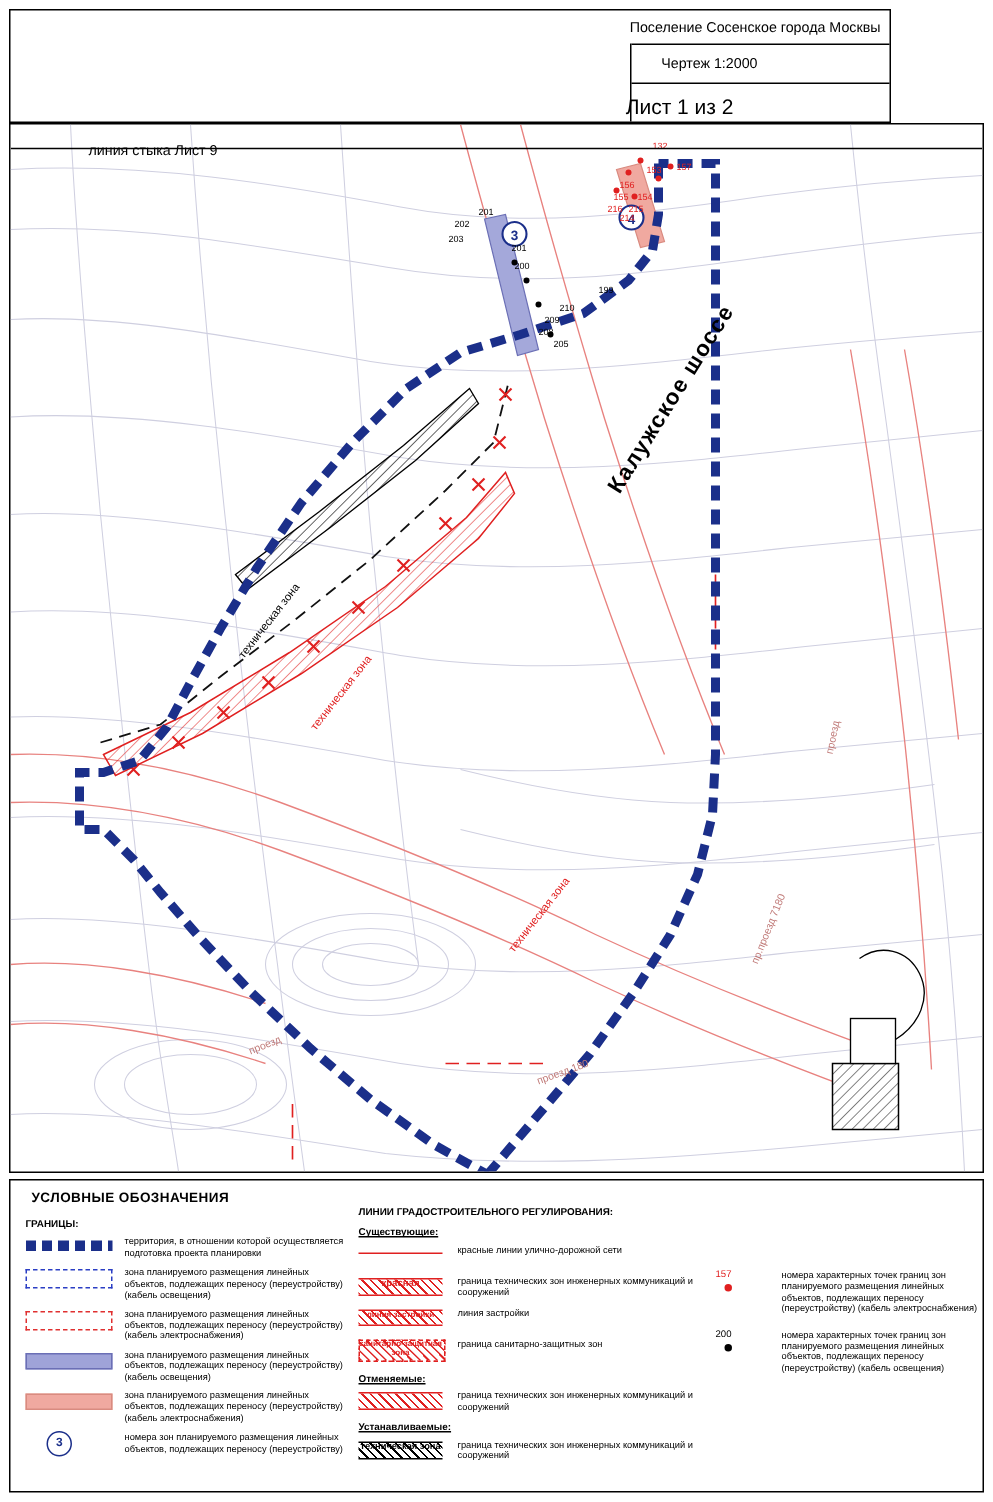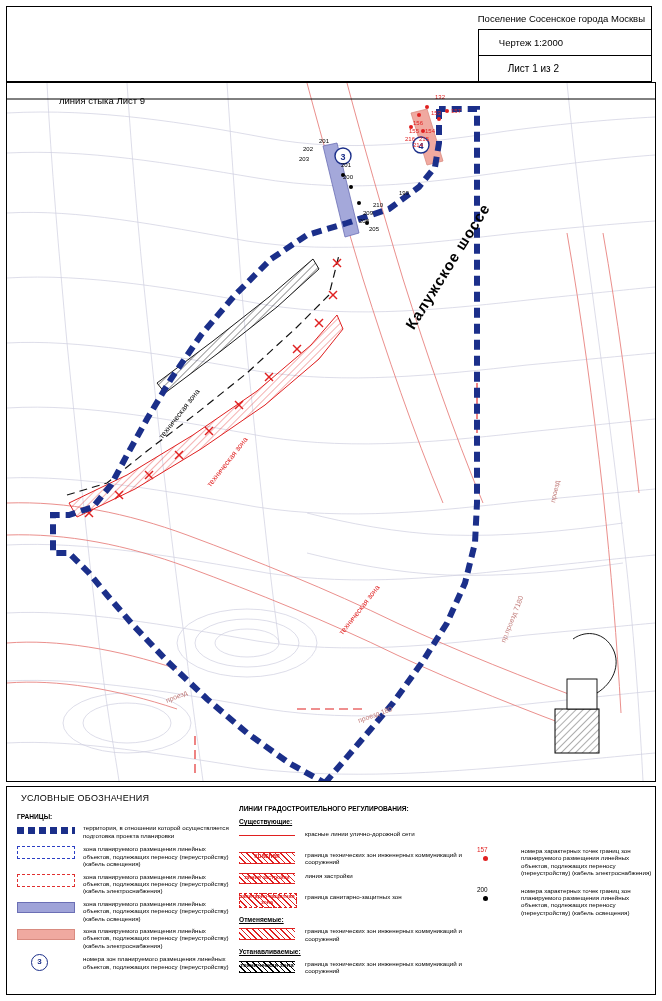--- a/index.html
+++ b/index.html
@@ -9,32 +9,32 @@
     font-family:"Liberation Sans", sans-serif;
     color:#000;
     position:relative;
     overflow:hidden;
   }
   .page{
     position:absolute;left:0;top:0;width:662px;height:1001px;
   }
   
   .header{
-    position:absolute;left:6px;top:6px;width:646px;height:76px;
+    position:absolute;left:6px;top:6px;width:588px;height:76px;
     border:1px solid #000;
     box-sizing:border-box;
   }
   .hdr-settlement{
     position:absolute;right:6px;top:6px;font-size:9.5px;white-space:nowrap;
   }
   .hdr-scale{
     position:absolute;right:88px;top:30px;font-size:9.5px;white-space:nowrap;
   }
   .hdr-sheet{
-    position:absolute;right:92px;top:56px;font-size:10px;white-space:nowrap;margin-left:16px;
+    position:absolute;right:104px;top:56px;font-size:14px;white-space:nowrap;margin-left:16px;
   }
   .hdr-title{
     position:absolute;left:10px;top:30px;width:470px;
     font-size:10.5px;font-weight:bold;line-height:15px;
   }
   .hdr-title .num{margin-right:3px;}
   .hdr-vline{
     position:absolute;right:172px;top:22px;bottom:0;width:1px;background:#000;
   }
   .hdr-hline{
@@ -64,21 +64,21 @@
     position:absolute;font-size:7.5px;color:#000;white-space:nowrap;
   }
 
   
   .legend{
     position:absolute;left:6px;top:786px;width:650px;height:209px;
     border:1px solid #000;box-sizing:border-box;
     font-size:6.2px;line-height:7.4px;
   }
   .legend-title{
-    position:absolute;left:14px;top:8px;font-size:9px;font-weight:normal;
+    position:absolute;left:14px;top:8px;font-size:9px;font-weight:bold;
     letter-spacing:.3px;
   }
   .col-b{position:absolute;left:10px;top:26px;width:212px;}
   .col-c{position:absolute;left:232px;top:18px;width:228px;}
   .col-d{position:absolute;left:470px;top:60px;width:180px;}
 
   .sub-h{font-size:6.6px;font-weight:bold;}
   .sub-u{text-decoration:underline;font-size:6.6px;font-weight:bold;}
 
   .lrow{display:flex;align-items:flex-start;margin-bottom:5px;}

